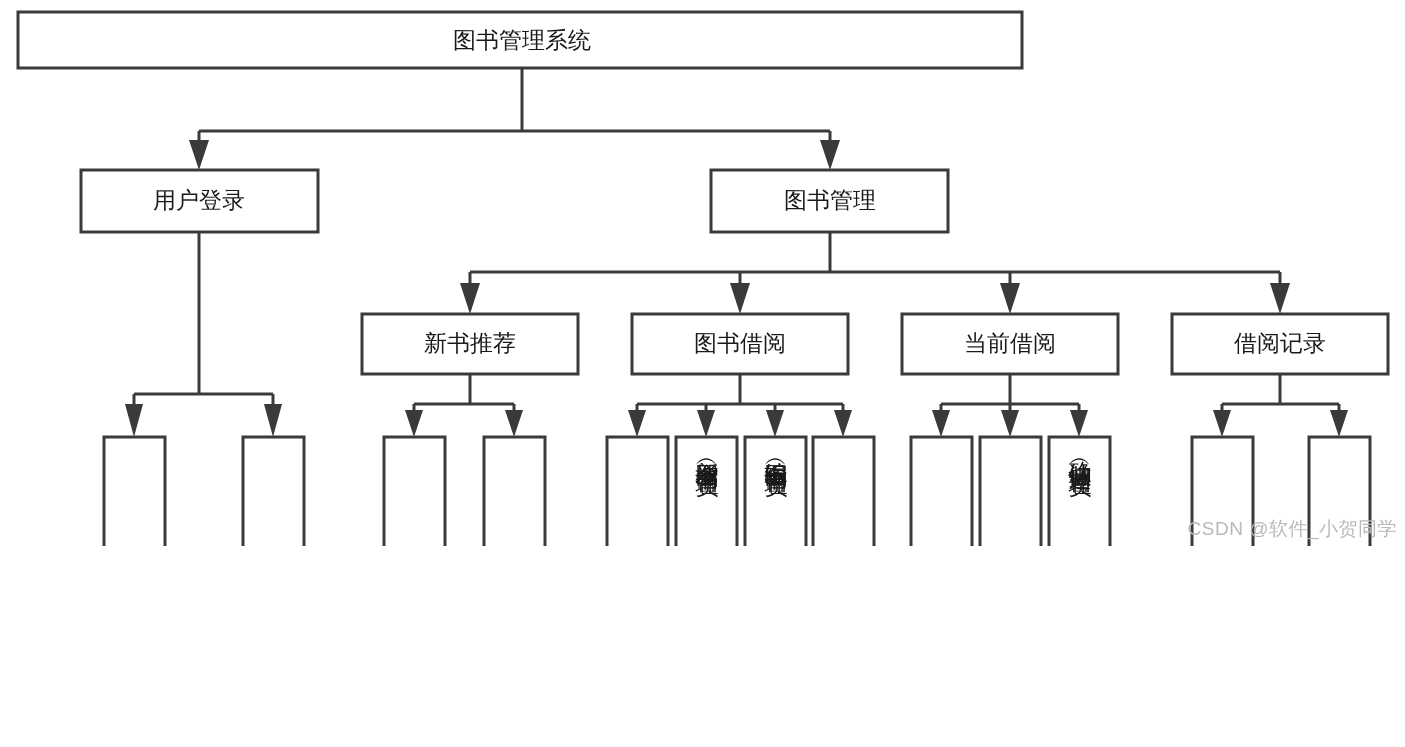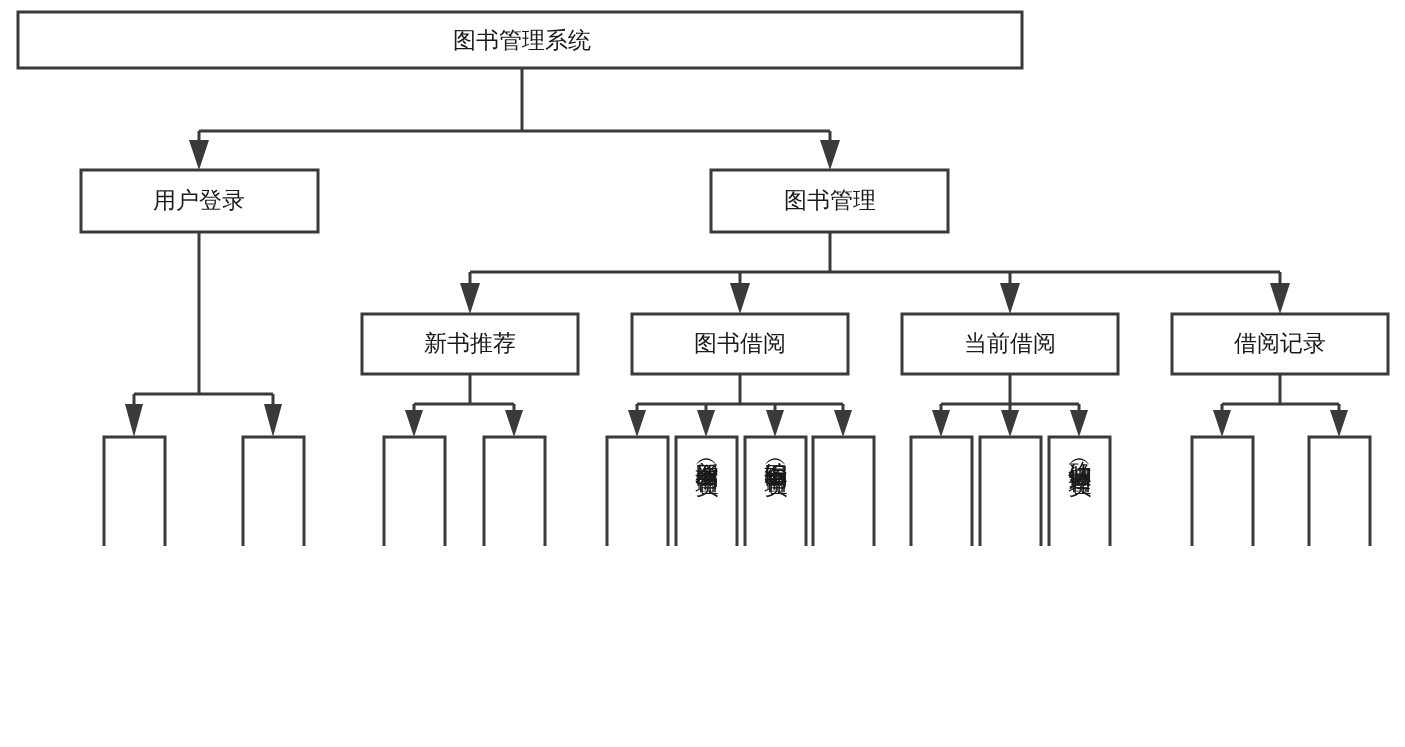--- a/index.html
+++ b/index.html
@@ -226,14 +226,15 @@
     <span class="leaf-label">确认归还（管理员）</span>
   </div>
 
   <div class="leaf-label-holder" style="left:1192px; top:437px; width:61px; height:296px;">
     <span class="leaf-label">新增借阅记录</span>
   </div>
   <div class="leaf-label-holder" style="left:1309px; top:437px; width:61px; height:296px;">
     <span class="leaf-label">查询借阅记录</span>
   </div>
 
+  <div id="watermark">CSDN @软件_小贺同学</div>
 
 </div>
 
 </body></html>

